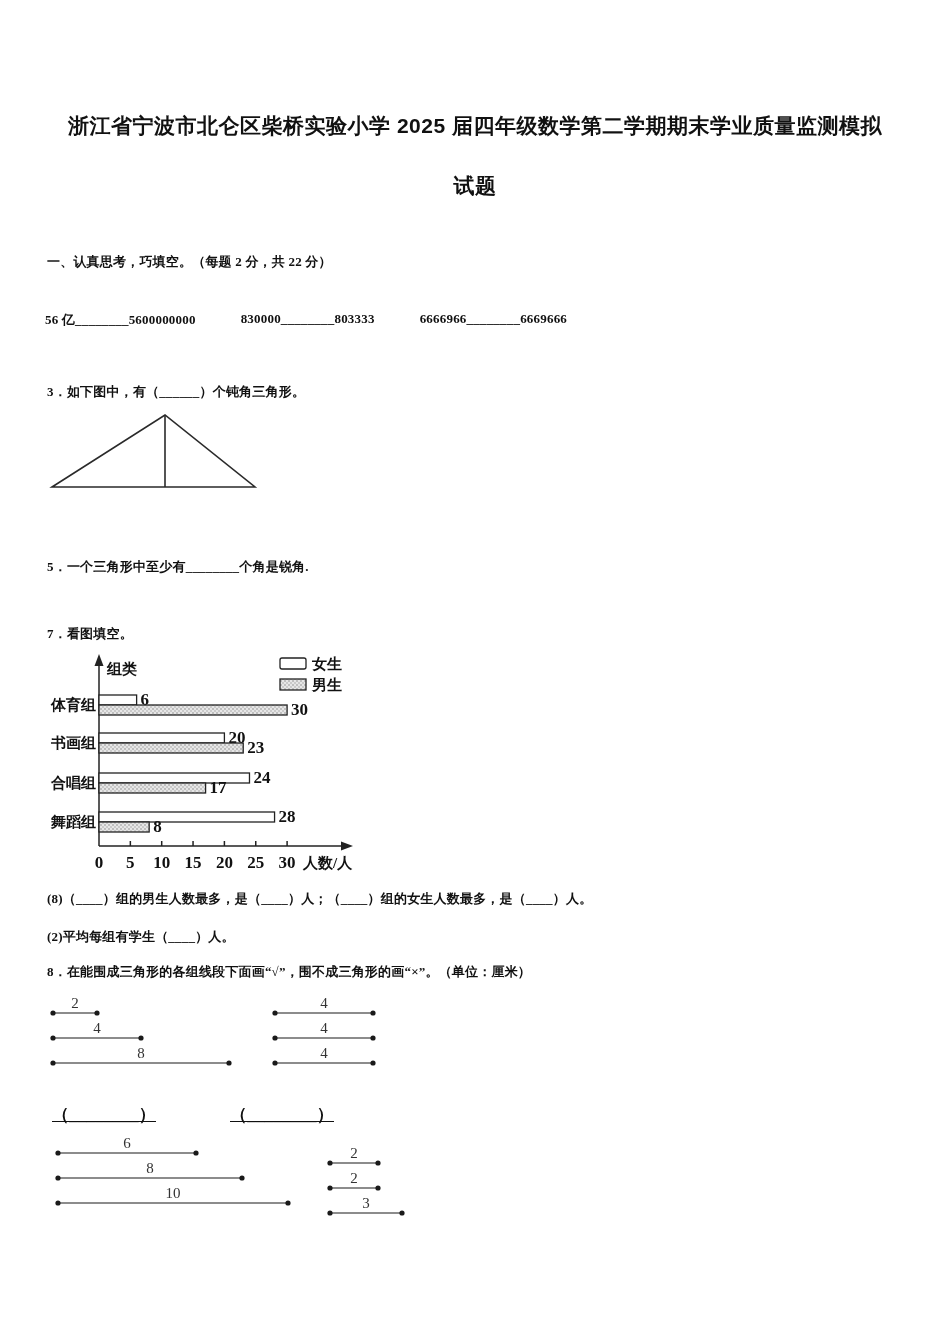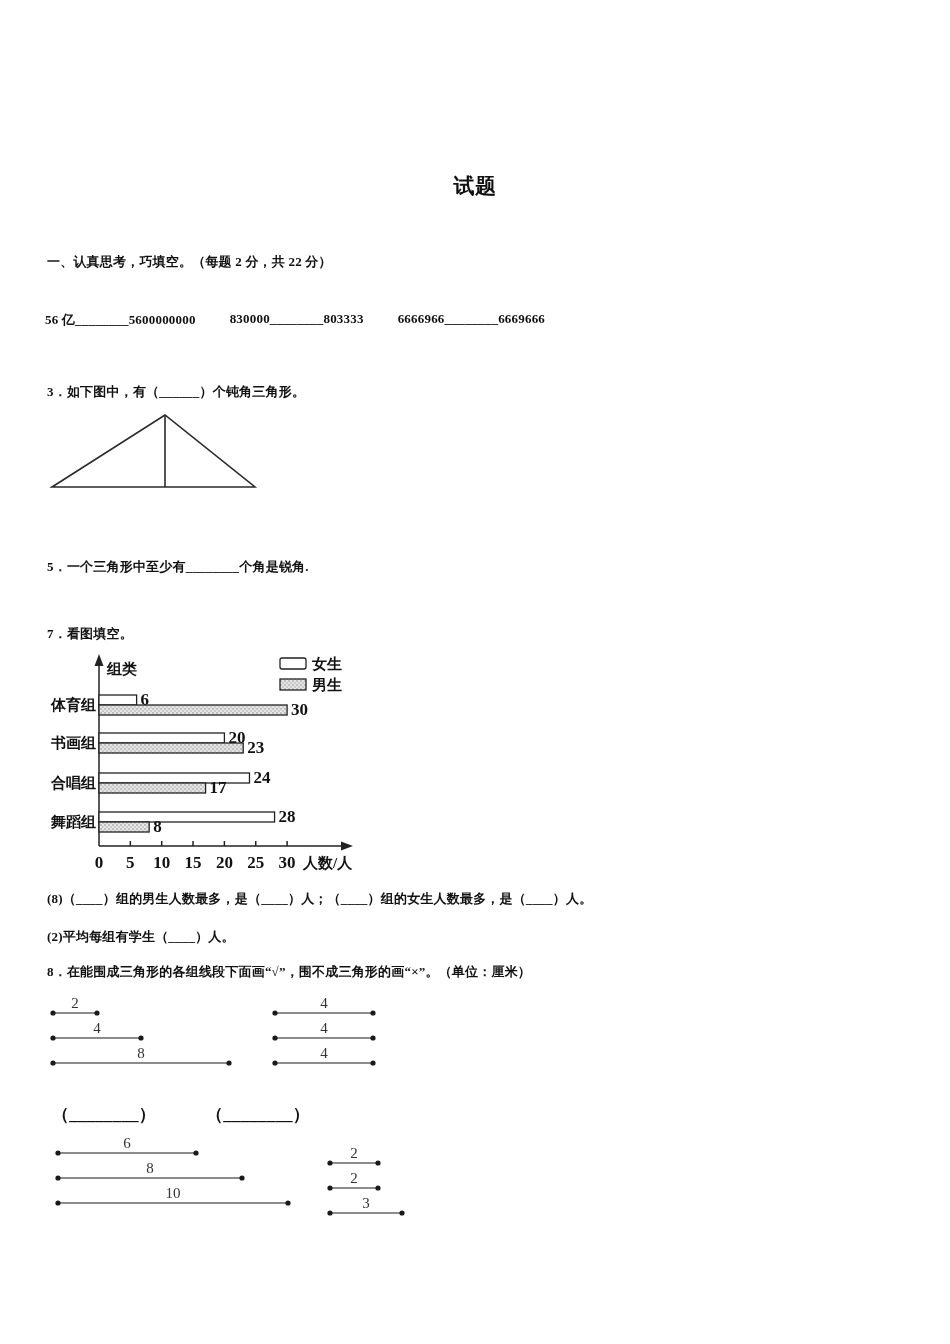--- a/index.html
+++ b/index.html
@@ -11,39 +11,40 @@
   .page { position:absolute; inset:0; background:#ffffff; }
   .title {
     position:absolute; left:0; width:100%; text-align:center;
     font-family:"Liberation Sans","DejaVu Sans",sans-serif;
     font-weight:700; font-size:21px; letter-spacing:0.5px; white-space:nowrap;
   }
   .t {
     position:absolute; left:47px; font-size:13px; font-weight:600;
     white-space:nowrap; letter-spacing:0.2px;
   }
-  .blanksrow { left:45px; display:flex; gap:34px; }
-  .parensrow { left:52px; font-size:17px; display:flex; gap:50px; }
+  .blanksrow { left:45px; display:flex; gap:45px; }
+  .parensrow { left:52px; font-size:17px; display:flex; gap:74px;text-decoration:underline; }
   figure.fig { position:absolute; }
   svg text { font-family:"Liberation Serif","DejaVu Serif",serif; fill:#111; }
   .ax   { stroke:#222; stroke-width:1.5; fill:none; }
   .cat  { font-size:15px; font-weight:600; }
   .num  { font-size:17px; font-weight:700; }
   .whitebar { fill:#ffffff; stroke:#222; stroke-width:1.3; }
   .hatchbar { stroke:#222; stroke-width:1.3; }
   .tri  { stroke:#2a2a2a; stroke-width:1.6; fill:none; }
   .seg  { stroke:#666; stroke-width:1.3; }
   .dot  { fill:#1a1a1a; }
   .seglabel { font-size:15px; fill:#333; }
 </style>
 </head>
 <body>
 
 <div class="page">
 
+  <div class="title" style="top:112px">浙江省宁波市北仑区柴桥实验小学 2025 届四年级数学第二学期期末学业质量监测模拟</div>
   <div class="title" style="top:172px">试题</div>
 
   <div class="t" style="top:253px">一、认真思考，巧填空。（每题 2 分，共 22 分）</div>
 
 
   <div class="t blanksrow" style="top:311px">
     <span>56 亿________5600000000</span>
     <span>830000________803333</span>
     <span>6666966________6669666</span>
   </div>

